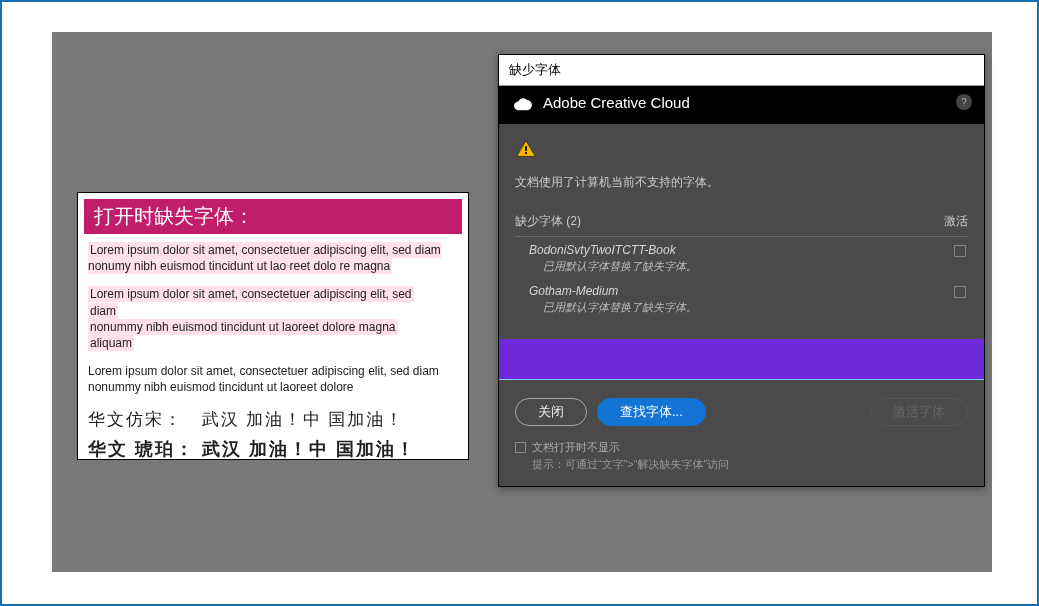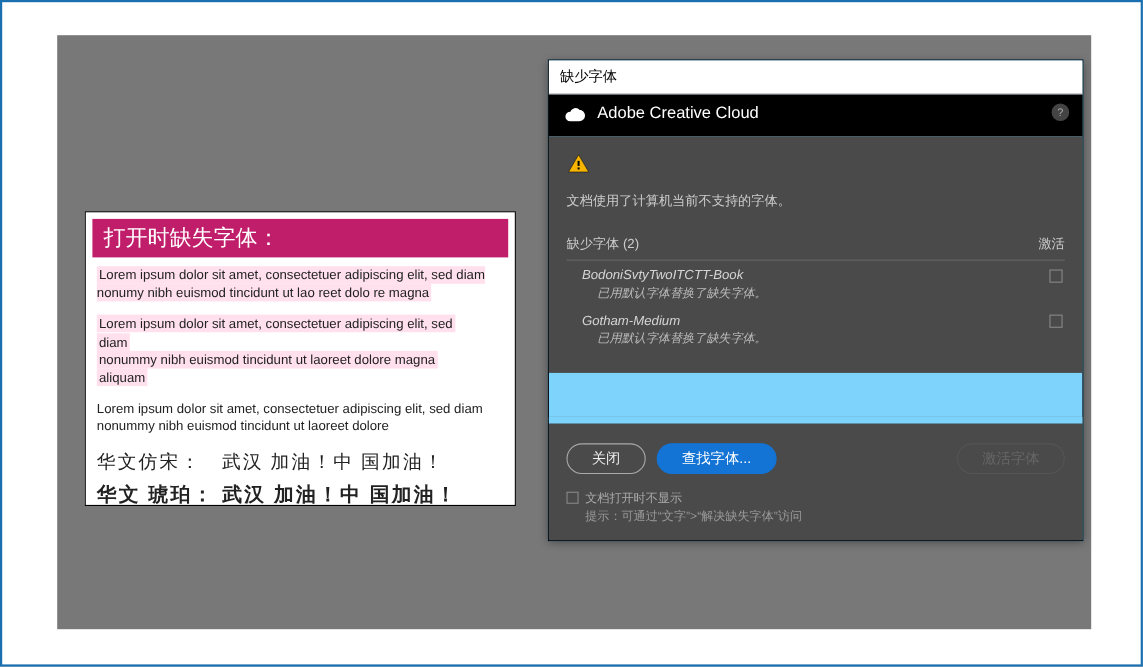--- a/index.html
+++ b/index.html
@@ -59,21 +59,21 @@
   .zh1 { font-family: "STFangsong","FangSong",serif; font-size:17px;}
   .zh2 { font-family: "STHupo","SimHei",sans-serif; font-weight:900; font-size:18px;}
   .zh3 { font-family: "STLiti","KaiTi",serif; font-weight:bold; font-size:17px;}
 
   
   .dialog {
     position: absolute;
     left: 446px;
     top: 22px;
     width: 487px;
-    background: #7dd3fc;
+    background: #6d28d9;
     border: 1px solid #000;
     box-shadow: 0 2px 8px rgba(0,0,0,0.4);
     color: #ccc;
     font-size: 12px;
   }
   .dlg-title {
     background: #fff;
     color: #000;
     font-size: 13px;
     padding: 6px 10px;
@@ -160,21 +160,21 @@
   .font-check {
     width: 12px;
     height: 12px;
     border: 1px solid #888;
     margin-top: 2px;
     margin-right: 2px;
   }
   .dlg-footer {
     padding: 18px 16px 14px 16px;
     background: #4a4a4a;
-    border-top: 6px solid #7dd3fc;
+    border-top: 1px solid #7dd3fc;
     margin-top: 40px;
   }
   .btn-row {
     display: flex;
     gap: 10px;
     align-items: center;
   }
   .btn {
     border-radius: 14px;
     padding: 4px 22px;

